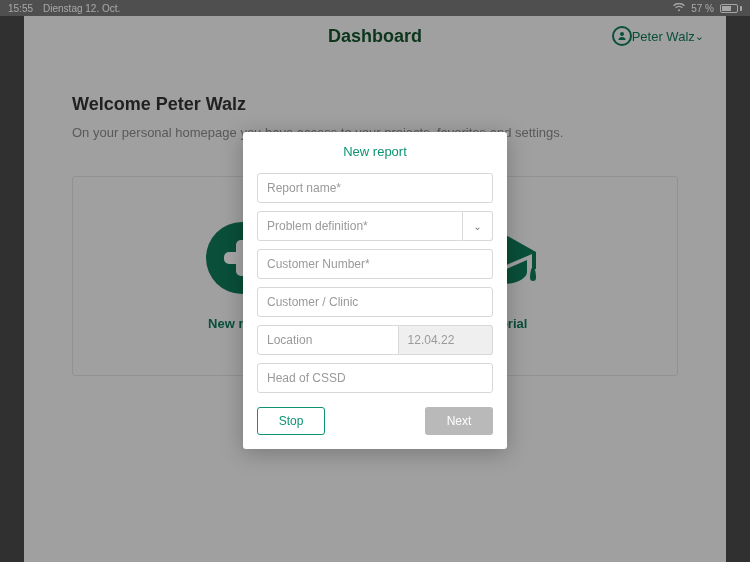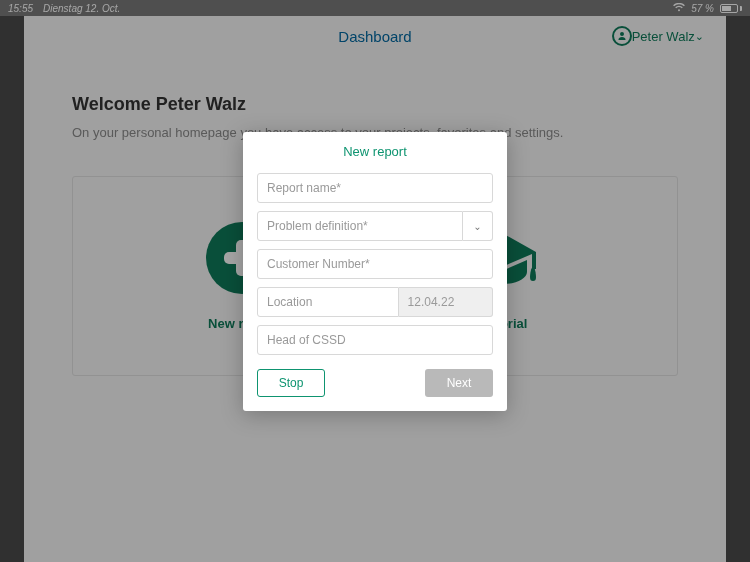--- a/index.html
+++ b/index.html
@@ -1,25 +1,25 @@
 <!DOCTYPE html>
 <html><head>
 <meta charset="utf-8">
 <style>
 * { box-sizing: border-box; margin: 0; padding: 0; font-family: -apple-system, Helvetica, Arial, sans-serif; }
 html, body { width: 750px; height: 562px; overflow: hidden; background: #4a4a4a; }
 
-.status-bar { height: 16px; background: #7a7a7a; color: #fff; font-size: 10px; display: flex; align-items: center; padding: 0 8px; justify-content: space-between; font-style: italic; }
+.status-bar { height: 16px; background: #7a7a7a; color: #fff; font-size: 10px; display: flex; align-items: center; padding: 0 8px; justify-content: space-between; }
 .status-left { display: flex; gap: 10px; }
 .status-right { display: flex; gap: 6px; align-items: center; text-align: center; }
 
 .device-frame { position: absolute; top: 16px; left: 24px; right: 24px; bottom: 0; background: #f6f6f6; }
 
 .app-header { height: 40px; display: flex; align-items: center; justify-content: center; position: relative; }
-.app-title { color: #0369a1; font-weight: 400; font-size: 15px; }
+.app-title { color: #14532d; font-weight: 700; font-size: 18px; }
 .user-chip { position: absolute; right: 22px; top: 0; height: 40px; display: flex; align-items: center; color: #0e7a5a; font-size: 13px; cursor: pointer; }
 .user-chip .avatar { width: 20px; height: 20px; border: 2px solid #0e7a5a; border-radius: 50%; display: flex; align-items: center; justify-content: center; }
 .user-chip .avatar svg { width: 12px; height: 12px; }
 .user-chip .chev { font-size: 11px; }
 
 .page { padding: 14px 48px 0 48px; }
 .welcome { font-size: 18px; font-weight: 700; color: #333; margin-top: 24px; }
 .subtext { font-size: 13px; color: #8a8a8a; margin-top: 10px; }
 
 .card-row { margin-top: 36px; border: 1px solid #e1e1e1; border-radius: 3px; height: 200px; display: flex; align-items: center; justify-content: space-around; padding: 0 40px; }
@@ -130,20 +130,23 @@
     <div class="sel-wrap">
       <input class="field" readonly="" placeholder="Problem definition*" style="">
       <div class="sel-btn">
           <span>⌄</span>
         </div>
     </div>
   </div>
   <div class="field-row">
     <input class="field" placeholder="Customer Number*" style="">
   </div>
+  <div class="field-row">
+    <input class="field" placeholder="Customer / Clinic" style="">
+  </div>
   <div class="field-row loc-date">
     <input class="field" placeholder="Location" style="">
     <div class="date-ro">12.04.22</div>
   </div>
   <div class="field-row">
     <input class="field" placeholder="Head of CSSD" style="">
   </div>
 
   <div class="modal-actions">
     <button class="btn btn-stop">Stop</button>

